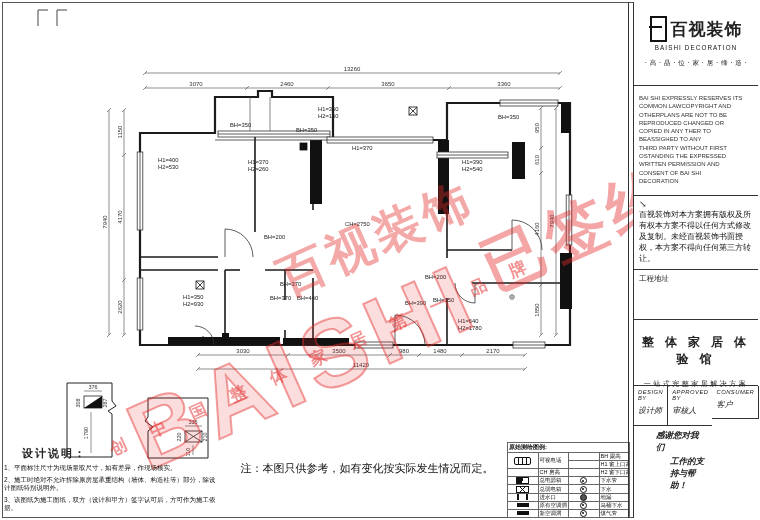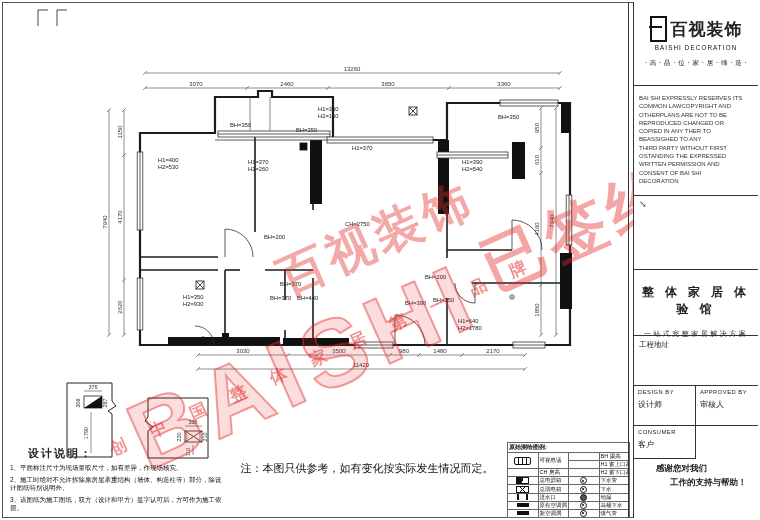--- a/index.html
+++ b/index.html
@@ -13,21 +13,21 @@
   .wm-big{left:112px;top:392px;font-size:95px;font-weight:bold;letter-spacing:8px;
           transform:rotate(-24deg);color:rgba(228,44,44,0.16);
           -webkit-text-stroke:2px rgba(228,44,44,0.45);}
   .wm-brand{left:268px;top:252px;font-size:48px;font-weight:bold;letter-spacing:4px;
           transform:rotate(-24deg);color:rgba(228,40,40,0.40);}
   .wm-signed{left:468px;top:232px;font-size:62px;font-weight:bold;letter-spacing:6px;
           transform:rotate(-24deg);color:rgba(228,40,40,0.42);}
   .wm-slogan{left:106px;top:440px;font-size:17px;font-weight:bold;letter-spacing:11px;
           transform:rotate(-24deg);color:rgba(228,40,40,0.50);}
   
-  .design-notes{position:absolute;left:10px;top:446px;width:212px;}
+  .design-notes{position:absolute;left:4px;top:446px;width:212px;}
   .design-notes .hd{font-size:11px;font-weight:bold;letter-spacing:2px;margin:0 0 3px 18px;}
   .design-notes .it{font-size:6.5px;line-height:8.5px;margin:0 0 3px 0;color:#111;}
   
   .sheet-title{position:absolute;left:232px;top:450px;width:270px;text-align:center;}
   .sheet-title .tt{font-size:17px;letter-spacing:7px;font-weight:bold;
                    font-family:"Liberation Serif","DejaVu Serif",serif;}
   .sheet-title .nt{font-size:11px;margin-top:11px;color:#111;}
   
   .legend{position:absolute;left:507px;top:442px;width:123px;height:76px;
           border:1px solid #444;border-collapse:collapse;table-layout:fixed;}
@@ -62,21 +62,21 @@
   .bp-tag{font-size:6.5px;letter-spacing:0.5px;margin-top:8px;color:#111;}
   .bp-copy-en{height:110px;font-size:6px;line-height:8.3px;color:#333;white-space:pre-line;padding-top:8px;}
   .bp-copy-cn{height:74px;font-size:8px;line-height:11px;color:#111;
               font-family:"Liberation Serif","DejaVu Serif",serif;}
   .bp-arrow{font-size:9px;line-height:9px;}
   .bp-slogan{height:66px;text-align:center;padding-top:14px;
              font-family:"Liberation Serif","DejaVu Serif",serif;}
   .bp-sl1{font-size:12px;letter-spacing:4px;font-weight:bold;}
   .bp-sl2{font-size:7px;letter-spacing:2.5px;margin-top:11px;}
   .bp-addr{height:50px;font-size:7.5px;}
-  .bp-table{display:grid;grid-template-columns:1fr 1fr;}
+  .bp-table{display:grid;grid-template-columns:1fr 1fr 1fr;font-style:italic;}
   .bp-cell{border-bottom:1px solid #333;box-sizing:border-box;padding:3px 4px;height:40px;}
   .bp-cell.rb{border-right:1px solid #333;}
   .bp-cell.short{height:33px;}
   .bp-cell.full{grid-column:1 / 3;height:26px;}
   .bp-lab{font-size:5.8px;letter-spacing:0.5px;color:#222;}
   .bp-val{font-size:8px;margin-top:4px;}
   .bp-thanks{grid-column:1/3;height:30px;border-bottom:none;padding:4px 6px;box-sizing:border-box;}
   .bp-th1{font-size:8.5px;font-weight:bold;margin-left:16px;}
   .bp-th2{font-size:8.5px;font-weight:bold;margin-left:30px;margin-top:2px;}
 </style>
@@ -363,27 +363,28 @@
 REPRODUCED CHANGED OR
 COPIED IN ANY THER TO
 BEASSIGHED TO ANY
 THIRD PARTY WITHOUT FIRST
 OSTANDING THE EXPRESSED
 WRITTEN PERMISSION AND
 CONSENT OF BAI SHI
 DECORATION</div>
   <div class="bp-sec bp-copy-cn">
     <div class="bp-arrow">↘</div>
+    <span>百视装饰对本方案拥有版权及所有权本方案不得以任何方式修改及复制。未经百视装饰书面授权，本方案不得向任何第三方转让。</span>
+  </div>
+  <div class="bp-sec bp-addr">
+    <span>工程地址</span>
   </div>
   <div class="bp-sec bp-slogan">
     <div class="bp-sl1">整 体 家 居 体 验 馆</div>
     <div class="bp-sl2">一站式完整家居解决方案</div>
-  </div>
-  <div class="bp-sec bp-addr">
-    <span>工程地址</span>
   </div>
   <div class="bp-table">
     <div class="bp-cell rb">
       <div class="bp-lab">DESIGN BY</div>
       <div class="bp-val">设计师</div>
     </div>
     <div class="bp-cell">
       <div class="bp-lab">APPROVED BY</div>
       <div class="bp-val">审核人</div>
     </div>

